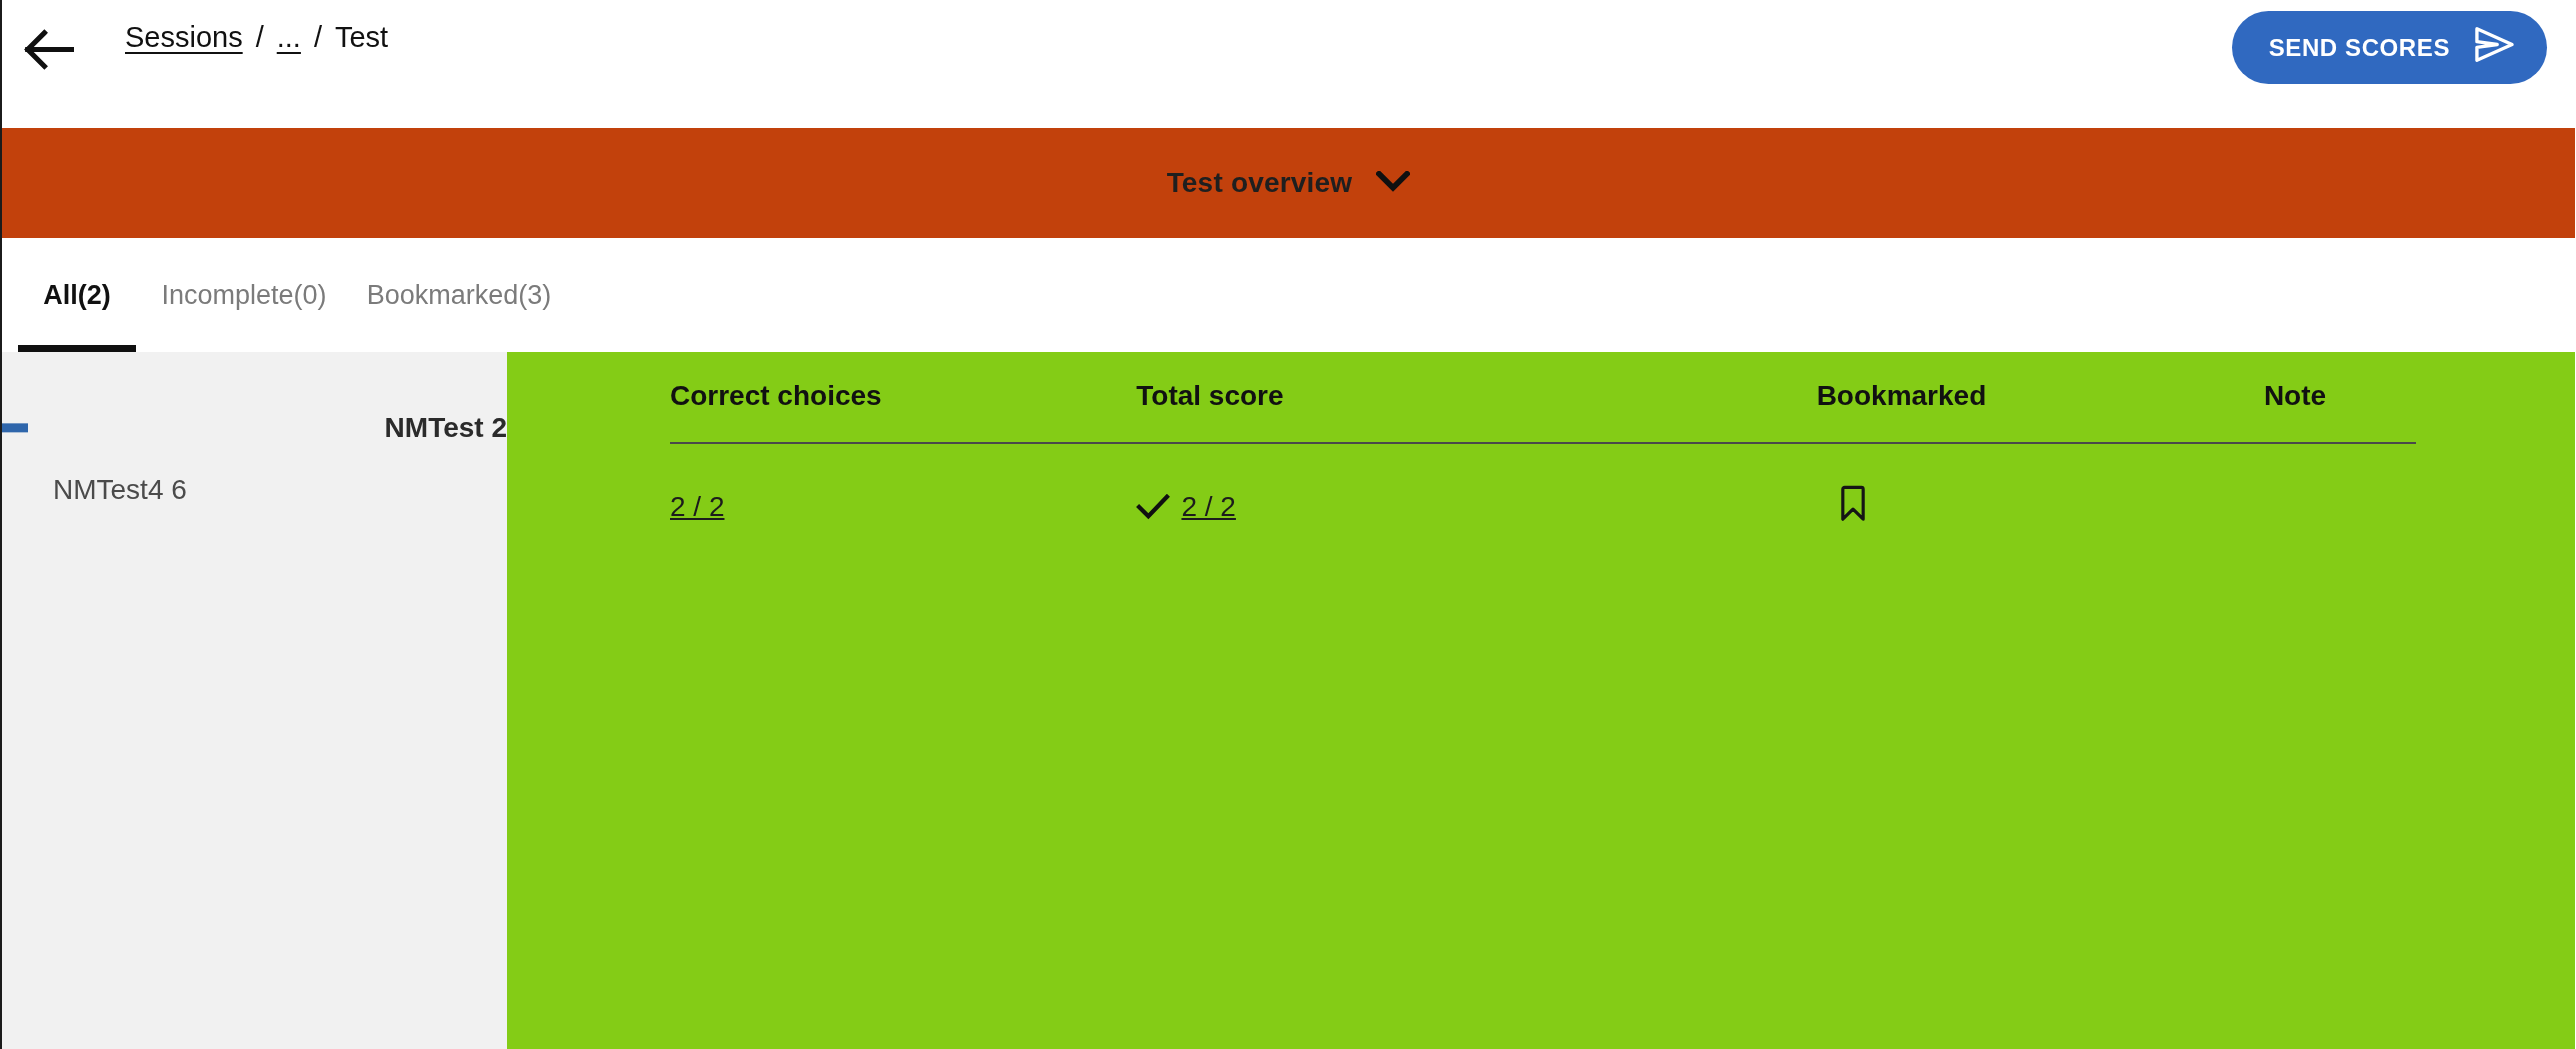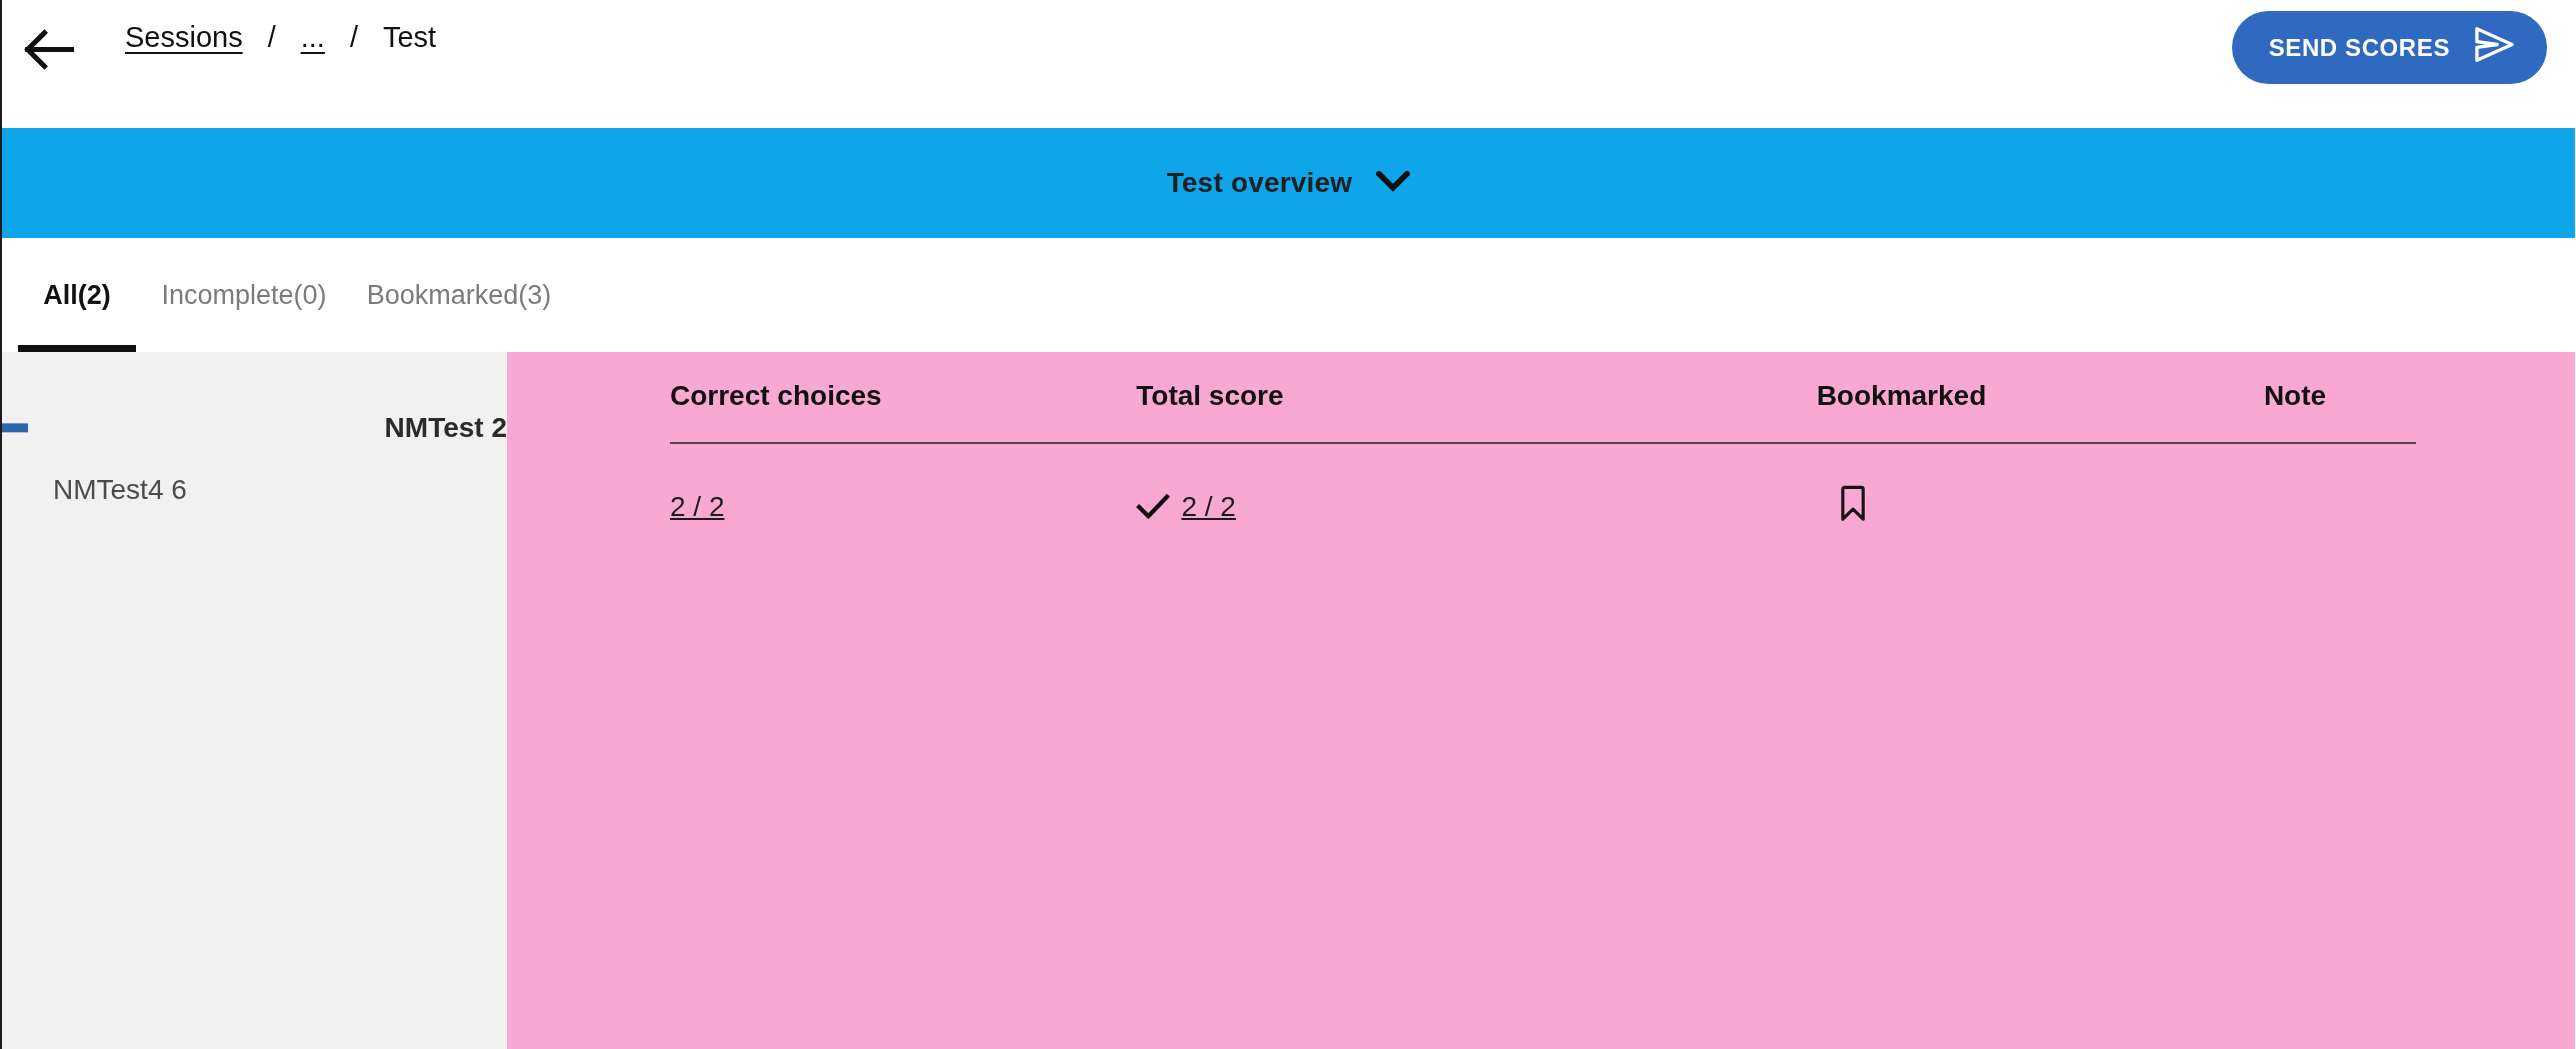--- a/index.html
+++ b/index.html
@@ -44,21 +44,21 @@
     background: transparent;
     border: none;
   }
 
   .breadcrumb {
     position: absolute;
     left: 123px;
     top: 21.4px;
     display: flex;
     align-items: flex-start;
-    gap: 12px;
+    gap: 0;
     font-size: 29px;
     color: #111111;
     white-space: nowrap;
   }
   .crumb-link {
     text-decoration: underline;
     text-underline-offset: 4.7px;
     text-decoration-thickness: 1.9px;
     color: #111111;
     cursor: pointer;
@@ -91,21 +91,21 @@
     cursor: pointer;
   }
 
   
   .overview-bar {
     position: absolute;
     left: 0;
     top: 128px;
     width: 2573px;
     height: 110px;
-    background: #0ea5e9;
+    background: #c2410c;
     display: flex;
     align-items: center;
     justify-content: center;
     gap: 24px;
     cursor: pointer;
   }
   .overview-label {
     font-size: 28px;
     font-weight: bold;
     color: #1f1f1f;
@@ -191,21 +191,21 @@
     transform: translateY(-50%);
     width: 26px;
     height: 9.3px;
     background: #2f66ab;
   }
 
   
   .main {
     flex: 1 1 auto;
     height: 697px;
-    background: #f9a8d4;
+    background: #84cc16;
     position: relative;
   }
 
   .score-table {
     position: absolute;
     left: 163px;
     top: 28px;
     width: 1746px;
   }
 

